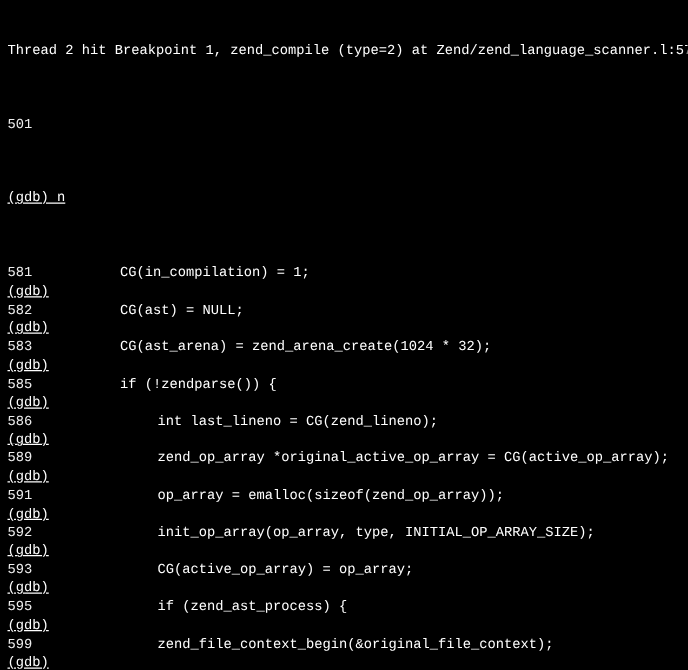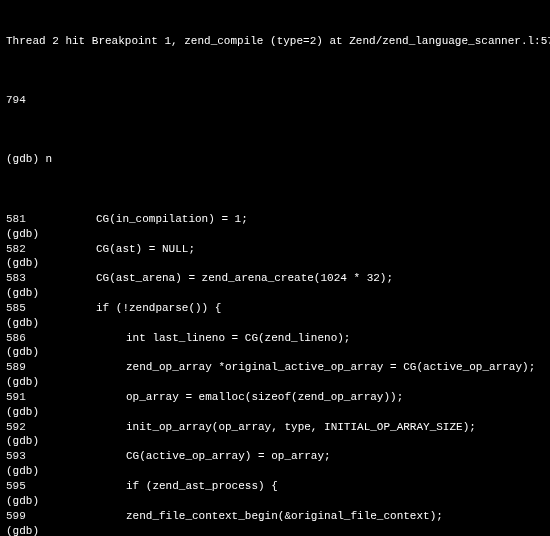--- a/index.html
+++ b/index.html
@@ -21,32 +21,32 @@
   .row {
     display: flex;
   }
   .lineno {
     width: 30px;
     flex: 0 0 30px;
   }
   .indent1 { width: 60px; flex: 0 0 60px; }
   .indent2 { width: 90px; flex: 0 0 90px; }
   .code { color: #fff; }
-  .prompt { color: #fff; }
+  .prompt { color: #fff; text-decoration: underline; }
 </style>
 </head>
 <body>
 
 <div class="term">
   <div class="row">
     <span class="code">Thread 2 hit Breakpoint 1, zend_compile (type=2) at Zend/zend_language_scanner.l:579</span>
   </div>
 
   <div class="row">
-    <span class="lineno">794</span>
+    <span class="lineno">501</span>
     <span class="indent1"></span>
   </div>
 
   <div class="row">
     <span class="prompt">(gdb) n</span>
   </div>
 
   <div id="body-lines"><div class="row"><span class="lineno">581</span><span class="indent1"></span><span class="code">CG(in_compilation) = 1;</span></div><div class="row"><span class="prompt">(gdb)</span></div><div class="row"><span class="lineno">582</span><span class="indent1"></span><span class="code">CG(ast) = NULL;</span></div><div class="row"><span class="prompt">(gdb)</span></div><div class="row"><span class="lineno">583</span><span class="indent1"></span><span class="code">CG(ast_arena) = zend_arena_create(1024 * 32);</span></div><div class="row"><span class="prompt">(gdb)</span></div><div class="row"><span class="lineno">585</span><span class="indent1"></span><span class="code">if (!zendparse()) {</span></div><div class="row"><span class="prompt">(gdb)</span></div><div class="row"><span class="lineno">586</span><span class="indent2"></span><span class="code">int last_lineno = CG(zend_lineno);</span></div><div class="row"><span class="prompt">(gdb)</span></div><div class="row"><span class="lineno">589</span><span class="indent2"></span><span class="code">zend_op_array *original_active_op_array = CG(active_op_array);</span></div><div class="row"><span class="prompt">(gdb)</span></div><div class="row"><span class="lineno">591</span><span class="indent2"></span><span class="code">op_array = emalloc(sizeof(zend_op_array));</span></div><div class="row"><span class="prompt">(gdb)</span></div><div class="row"><span class="lineno">592</span><span class="indent2"></span><span class="code">init_op_array(op_array, type, INITIAL_OP_ARRAY_SIZE);</span></div><div class="row"><span class="prompt">(gdb)</span></div><div class="row"><span class="lineno">593</span><span class="indent2"></span><span class="code">CG(active_op_array) = op_array;</span></div><div class="row"><span class="prompt">(gdb)</span></div><div class="row"><span class="lineno">595</span><span class="indent2"></span><span class="code">if (zend_ast_process) {</span></div><div class="row"><span class="prompt">(gdb)</span></div><div class="row"><span class="lineno">599</span><span class="indent2"></span><span class="code">zend_file_context_begin(&amp;original_file_context);</span></div><div class="row"><span class="prompt">(gdb)</span></div></div>
 </div>
 

